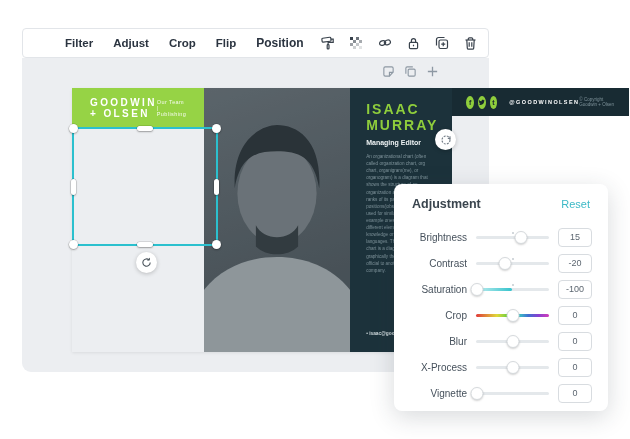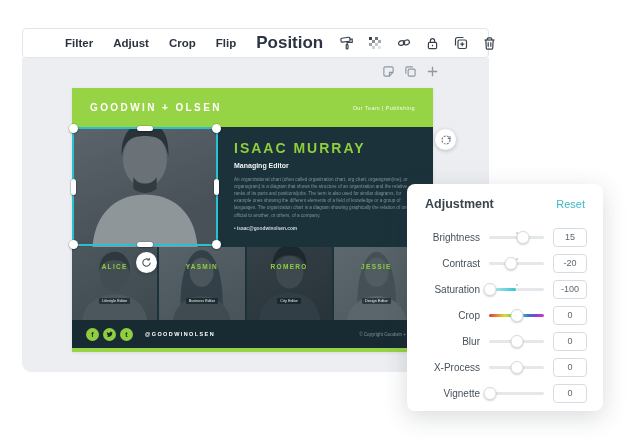--- a/index.html
+++ b/index.html
@@ -14,36 +14,36 @@
     position:absolute; left:22px; top:28px; width:467px; height:30px;
     background:#fff; border:1px solid #e2e5e9; border-radius:4px;
     display:flex; align-items:center; padding:0 28px; z-index:30;
   }
   .logo {
     width:19px; height:19px; border-radius:4px; margin-right:14px;
     background: conic-gradient(from 220deg, #ff5ecf, #ff4f4f, #ffb300, #b5e93f, #3ad06e, #2bd9d9, #3b7bff, #b44cff, #ff5ecf);
   }
   .menu-item { font-size:11.5px; font-weight:700; color:#2b3440; margin-right:20px; cursor:pointer; }
   .tb-spacer { flex:1; }
-  .position-label { font-size:17px; font-weight:700; color:#2b3440; margin-right:16px; cursor:pointer; }
+  .position-label { font-size:12px; font-weight:700; color:#2b3440; margin-right:16px; cursor:pointer; }
   .tb-icons { display:flex; align-items:center; gap:13px; }
   .tb-icons svg { display:block; cursor:pointer; }
 
   
   .workspace {
     position:absolute; left:22px; top:58px; width:467px; height:314px;
     background:#eceef1; border-radius:0 0 9px 9px; z-index:1;
   }
   .page-actions { position:absolute; left:382px; top:65px; display:flex; gap:9px; z-index:5; }
   .page-actions svg { display:block; cursor:pointer; }
 
   
   .design {
     position:absolute; left:72px; top:88px; width:361px; height:264px;
-    display:flex; flex-direction:column; z-index:2; box-shadow:0 1px 3px rgba(0,0,0,.08);
+    display:flex; flex-direction:row; z-index:2; box-shadow:0 1px 3px rgba(0,0,0,.08);
   }
   .d-header { height:39px; background:#96d345; display:flex; align-items:center; justify-content:space-between; padding:0 18px; }
   .d-brand { color:#fff; font-size:10px; font-weight:700; letter-spacing:2.4px; }
   .d-nav { color:rgba(255,255,255,.9); font-size:5.5px; letter-spacing:.4px; }
 
   .d-main { flex:1; background:#1c323b; display:flex; min-height:0; }
   .d-photo { width:146px; position:relative; overflow:hidden; background:linear-gradient(160deg,#70767a,#565c60 75%); }
   .d-photo svg, .t-photo svg { position:absolute; left:0; bottom:0; width:100%; height:100%; }
   .photo-overlay { position:absolute; inset:0; background:rgba(27,49,58,.25); }
   .d-bio { flex:1; padding:13px 14px 8px 16px; display:flex; flex-direction:column; min-width:0; }
@@ -81,21 +81,21 @@
   .float-circle {
     position:absolute; width:21px; height:21px; border-radius:50%; background:#fff;
     box-shadow:0 1px 4px rgba(0,0,0,.22); display:flex; align-items:center; justify-content:center;
     color:#5c666f; font-size:12px; z-index:12; cursor:pointer;
   }
   .rotate-handle { left:136px; top:252px; }
   .refresh-btn { left:435px; top:129px; z-index:6; }
 
   
   .panel {
-    position:absolute; left:407px; top:184px; width:196px; height:227px;
+    position:absolute; left:394px; top:184px; width:214px; height:227px;
     background:#fff; border-radius:8px; box-shadow:0 6px 24px rgba(40,50,60,.18);
     z-index:50;
   }
   .panel-head { display:flex; align-items:center; justify-content:space-between; padding:13px 18px 9px 18px; }
   .panel-title { font-size:12.5px; font-weight:700; color:#39444d; }
   .reset-btn { font-size:11px; color:#3cb9c6; cursor:pointer; }
   .panel-body { padding:4px 16px 10px 24px; }
   .s-row { height:26px; display:flex; align-items:center; }
   .s-label { flex:0 0 58px; text-align:right; font-size:10px; color:#46515c; padding-right:9px; }
   .track-wrap { flex:1; position:relative; height:14px; }

